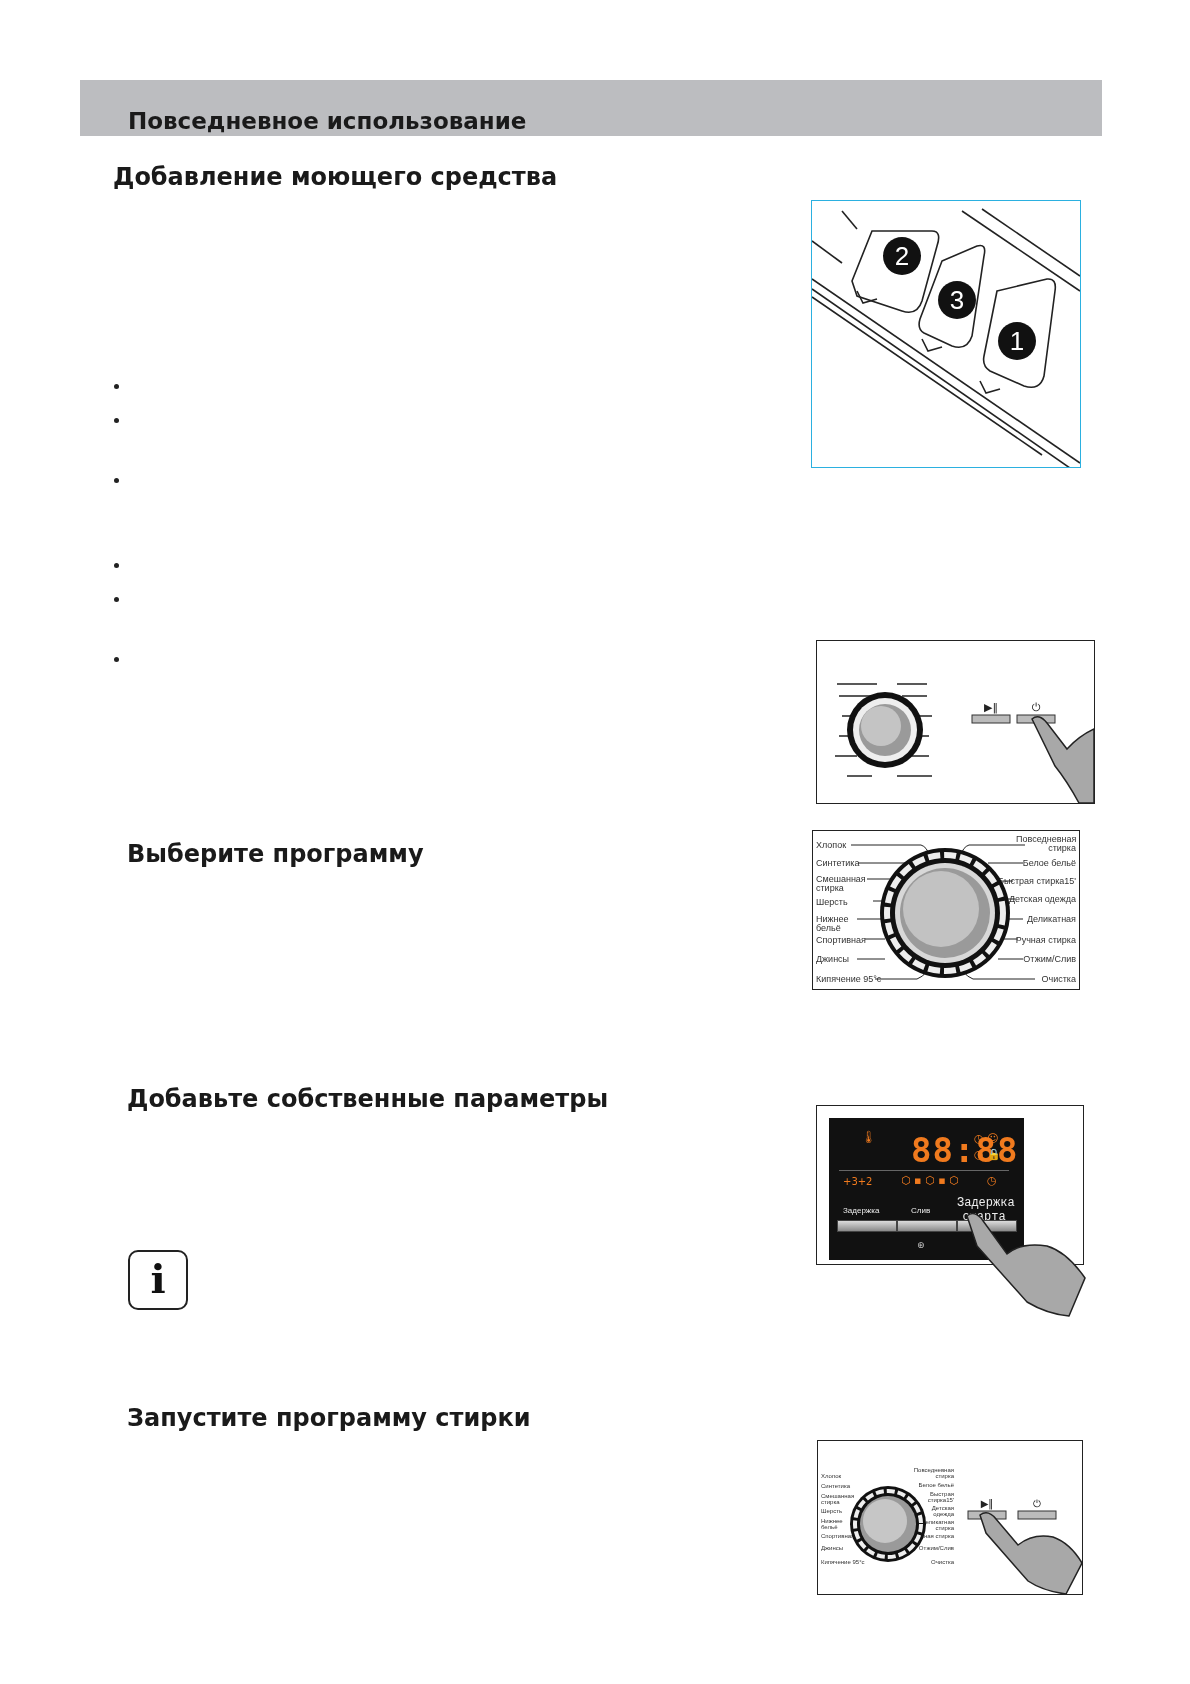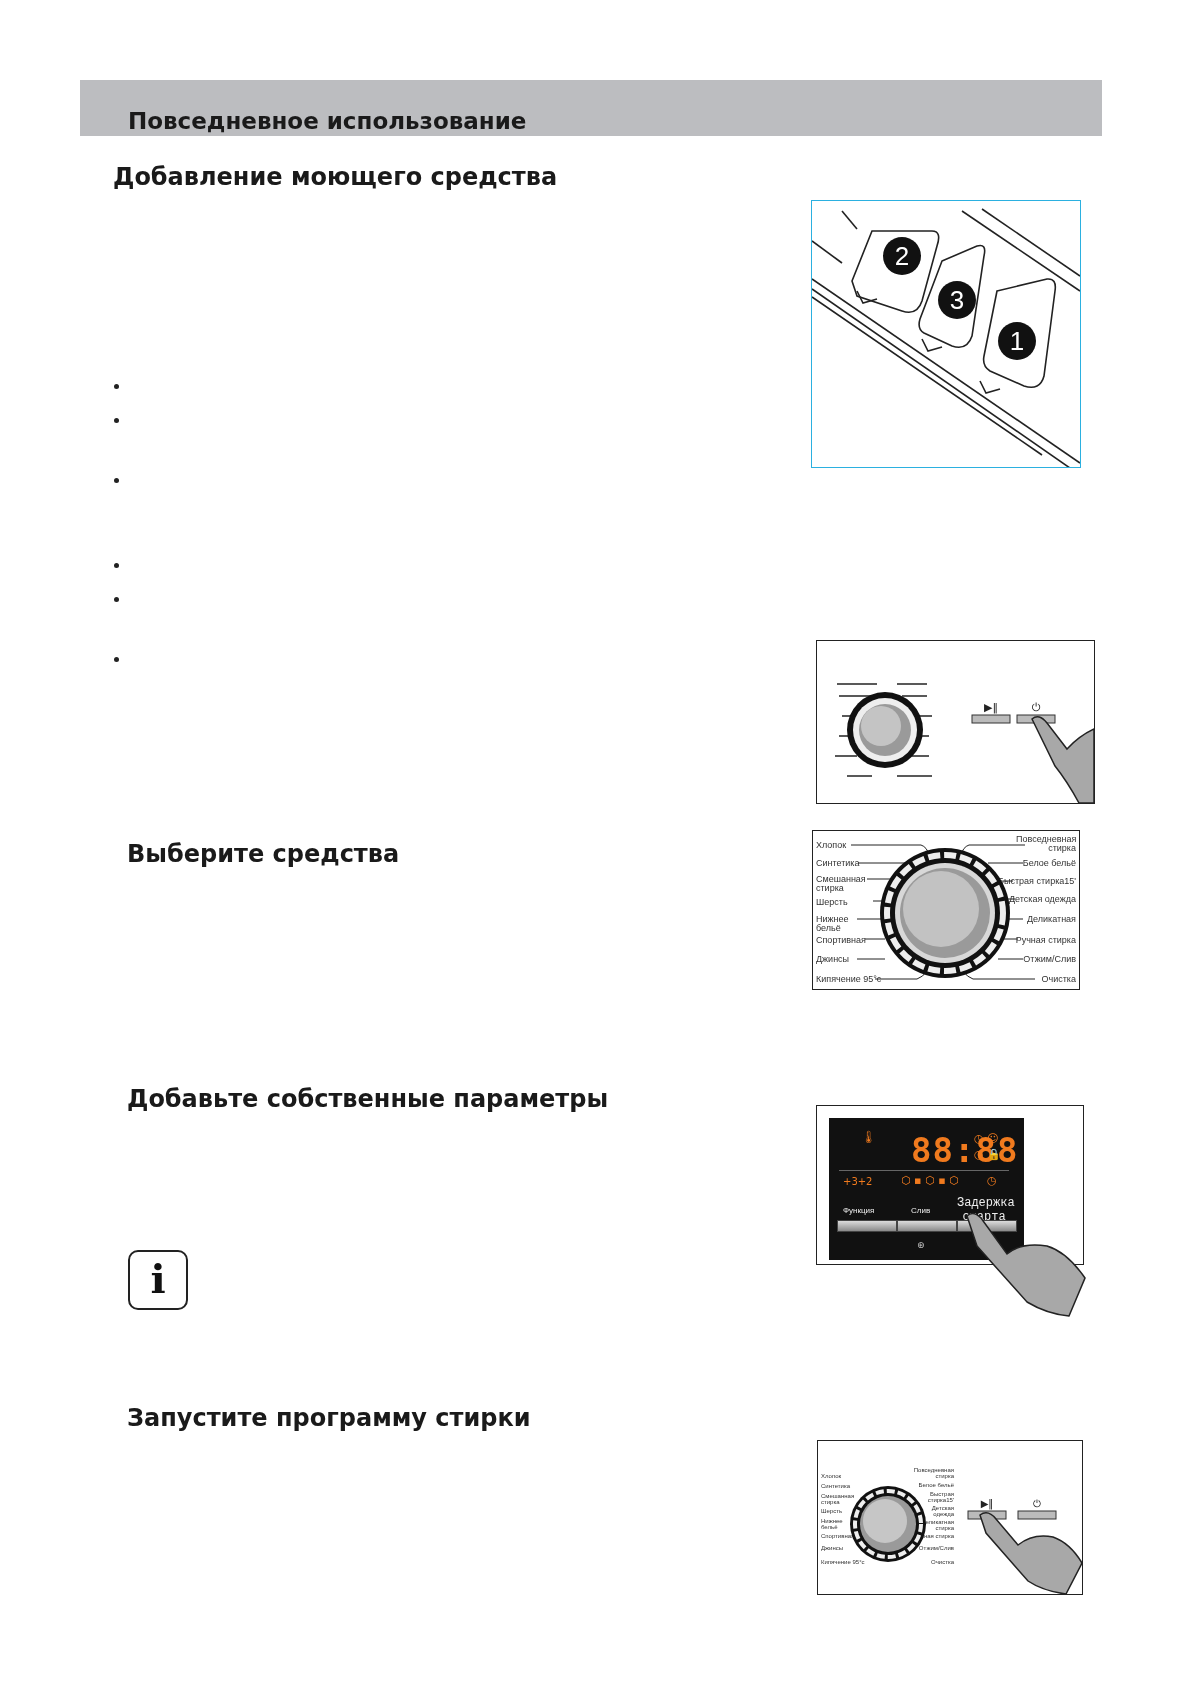--- a/index.html
+++ b/index.html
@@ -83,21 +83,21 @@
     <circle cx="68" cy="89" r="26" fill="#9a9a9a"></circle>
     <circle cx="64" cy="85" r="20" fill="#c4c4c4"></circle>
     <rect x="155" y="74" width="38" height="8" fill="#bbb" stroke="#333"></rect>
     <rect x="200" y="74" width="38" height="8" fill="#bbb" stroke="#333"></rect>
     <text x="174" y="70" text-anchor="middle" font-size="11" font-family="DejaVu Sans, sans-serif" fill="#222">▶‖</text>
     <text x="219" y="70" text-anchor="middle" font-size="11" font-family="DejaVu Sans, sans-serif" fill="#222">⏻</text>
     <path d="M215 78 Q222 72 230 82 L250 108 Q262 95 277 88 L277 162 L262 162 Q250 140 238 125 Z" fill="#a8a8a8" stroke="#222" stroke-width="1.5"></path>
   </svg>
 </div>
 
-<h2 class="abs h2" style="left:127px;top:840px;">Выберите средства</h2>
+<h2 class="abs h2" style="left:127px;top:840px;">Выберите программу</h2>
 
 <div class="abs fig" style="left:812px;top:830px;width:266px;height:158px;">
   <div class="lbl" style="left:3px;top:10px;">Хлопок</div>
   <div class="lbl" style="left:3px;top:28px;">Синтетика</div>
   <div class="lbl" style="left:3px;top:44px;width:50px;white-space:normal;">Смешанная стирка</div>
   <div class="lbl" style="left:3px;top:67px;">Шерсть</div>
   <div class="lbl" style="left:3px;top:84px;width:40px;white-space:normal;">Нижнее бельё</div>
   <div class="lbl" style="left:3px;top:105px;">Спортивная</div>
   <div class="lbl" style="left:3px;top:124px;">Джинсы</div>
   <div class="lbl" style="left:3px;top:144px;">Кипячение 95°c</div>
@@ -143,21 +143,21 @@
 <div class="abs fig" style="left:816px;top:1105px;width:266px;height:158px;">
   <div class="abs lcd" style="left:12px;top:12px;width:195px;height:142px;">
     <div class="abs orange" style="left:32px;top:12px;font-size:12px;">🌡</div>
     <div class="abs seg" style="left:62px;top:12px;margin-left:20px;">88:88</div>
     <div class="abs orange" style="left:145px;top:14px;font-size:11px;">◷ ☺</div>
     <div class="abs orange" style="left:145px;top:30px;font-size:11px;">◷ 🔒</div>
     <div class="abs" style="left:10px;top:52px;width:170px;height:1px;background:#666;"></div>
     <div class="abs orange" style="left:14px;top:58px;font-size:10px;">+3+2</div>
     <div class="abs orange" style="left:72px;top:56px;font-size:11px;">⬡ ▪ ⬡ ▪ ⬡</div>
     <div class="abs orange" style="left:158px;top:56px;font-size:11px;">◷</div>
-    <div class="abs" style="left:14px;top:88px;color:#eee;font-size:8px;font-family:'Liberation Sans',sans-serif;">Функция</div>
+    <div class="abs" style="left:14px;top:88px;color:#eee;font-size:8px;font-family:'Liberation Sans',sans-serif;">Задержка</div>
     <div class="abs" style="left:82px;top:88px;color:#eee;font-size:8px;font-family:'Liberation Sans',sans-serif;">Слив</div>
     <div class="abs" style="left:128px;top:78px;width:54px;color:#eee;font-size:12px;text-align:center;font-family:Liberation Mono, monospace;">Задержка старта</div>
     <div class="abs btnbar" style="left:8px;top:102px;width:58px;height:10px;"></div>
     <div class="abs btnbar" style="left:68px;top:102px;width:58px;height:10px;"></div>
     <div class="abs btnbar" style="left:128px;top:102px;width:58px;height:10px;"></div>
     <div class="abs" style="left:88px;top:122px;color:#ccc;font-size:9px;">⊛</div>
   </div>
   <svg class="abs" style="left:140px;top:100px;overflow:visible;" width="130" height="110">
     <path d="M10 10 Q16 4 24 12 L50 48 Q64 36 90 40 Q110 46 128 72 L112 110 Q90 108 70 96 L20 40 Z" fill="#a8a8a8" stroke="#222" stroke-width="1.5"></path>
   </svg>

